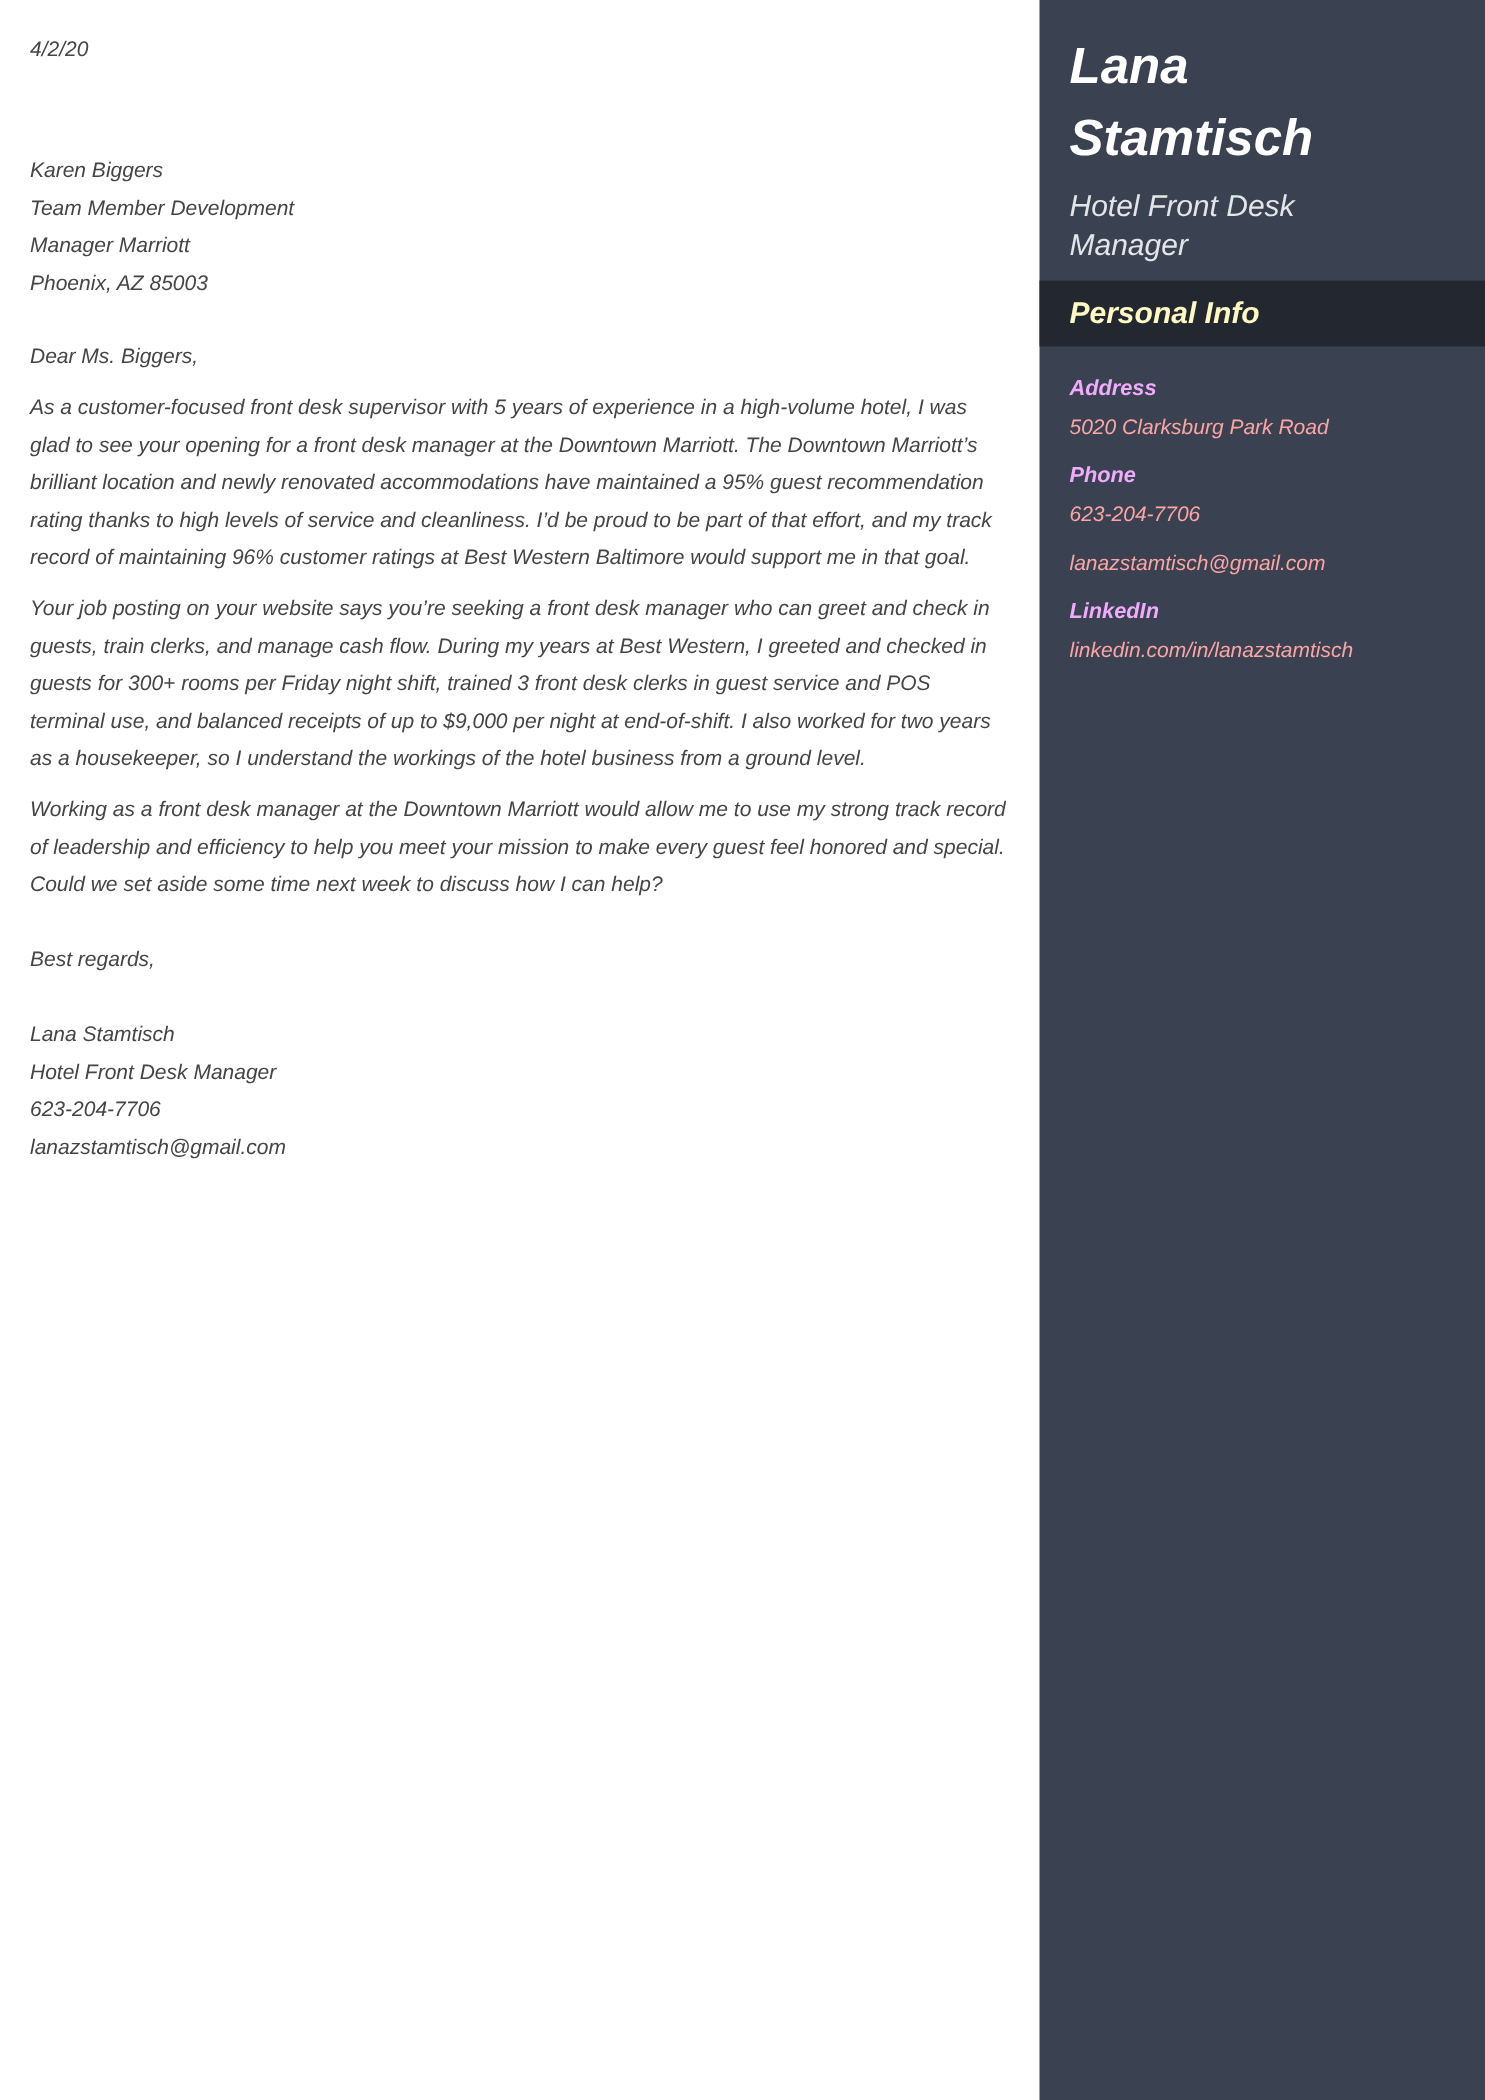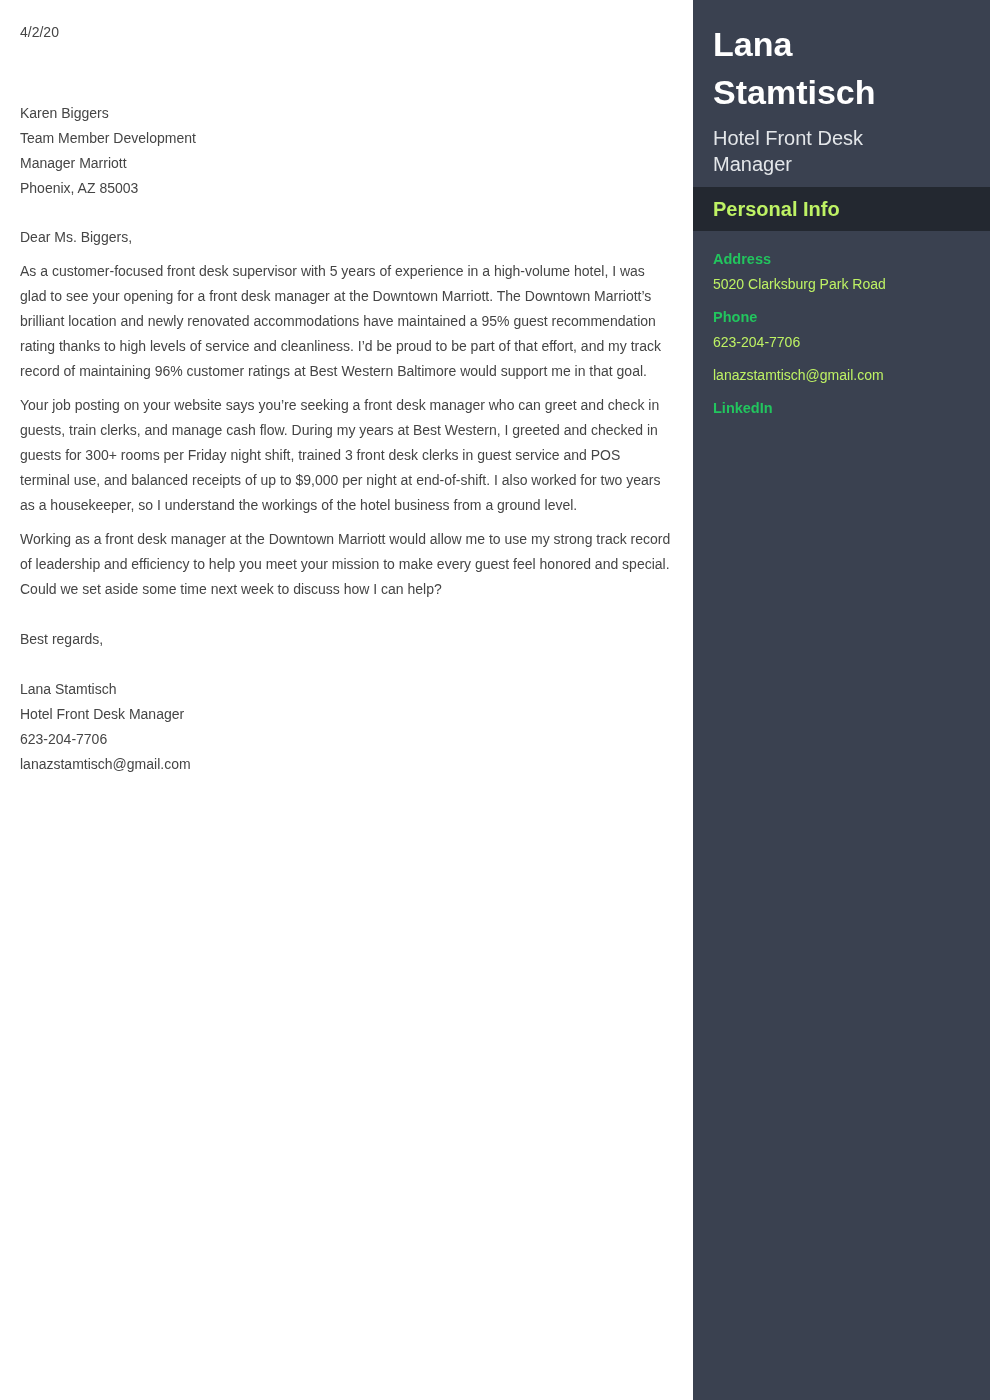--- a/index.html
+++ b/index.html
@@ -4,20 +4,21 @@
 <style>
   * { margin: 0; padding: 0; box-sizing: border-box; }
   html, body { background: #ffffff; }
   .page {
     width: 990px;
     height: 1400px;
     display: flex;
     font-family: "Liberation Sans", sans-serif;
     background: #ffffff;
     overflow: hidden;
+    font-style: italic;
   }
 
   
   .main {
     width: 693px;
     flex: 0 0 693px;
     padding: 20px 22px 0 20px;
     color: #454545;
     font-size: 14px;
     line-height: 25px;
@@ -50,35 +51,35 @@
     color: #e3e6e9;
     font-weight: normal;
     max-width: 200px;
   }
   .section-band {
     margin-top: 10px;
     background: #232830;
     padding: 9px 20px;
     font-size: 20px;
     font-weight: bold;
-    color: #bef264;
+    color: #fef9c3;
     line-height: 26px;
   }
   .info-section { padding: 16px 20px 0 20px; }
   .info-group { margin-bottom: 8px; }
   .info-label {
     font-weight: bold;
     font-size: 14.5px;
     line-height: 25px;
-    color: #22c55e;
+    color: #f0abfc;
   }
   .info-value {
     font-size: 14px;
     line-height: 25px;
-    color: #bef264;
+    color: #fca5a5;
     font-weight: normal;
   }
 </style>
 </head>
 <body>
 
 <div class="page">
 
   <div class="main">
     <div class="date">4/2/20</div>
@@ -121,17 +122,18 @@
       </div>
       <div class="info-group">
         <div class="info-label">Phone</div>
         <div class="info-value">623-204-7706</div>
       </div>
       <div class="info-group">
         <div class="info-value">lanazstamtisch@gmail.com</div>
       </div>
       <div class="info-group">
         <div class="info-label">LinkedIn</div>
+        <div class="info-value">linkedin.com/in/lanazstamtisch</div>
       </div>
     </div>
   </div>
 
 </div>
 
 </body></html>

